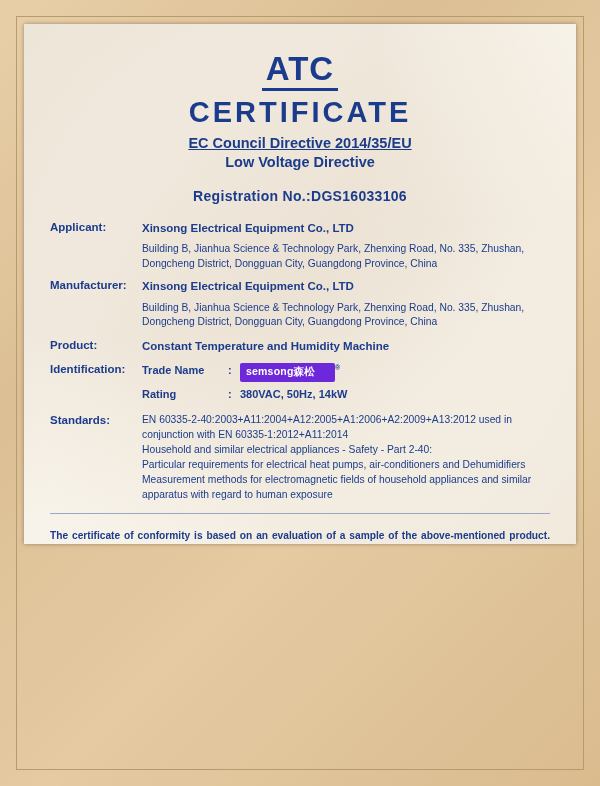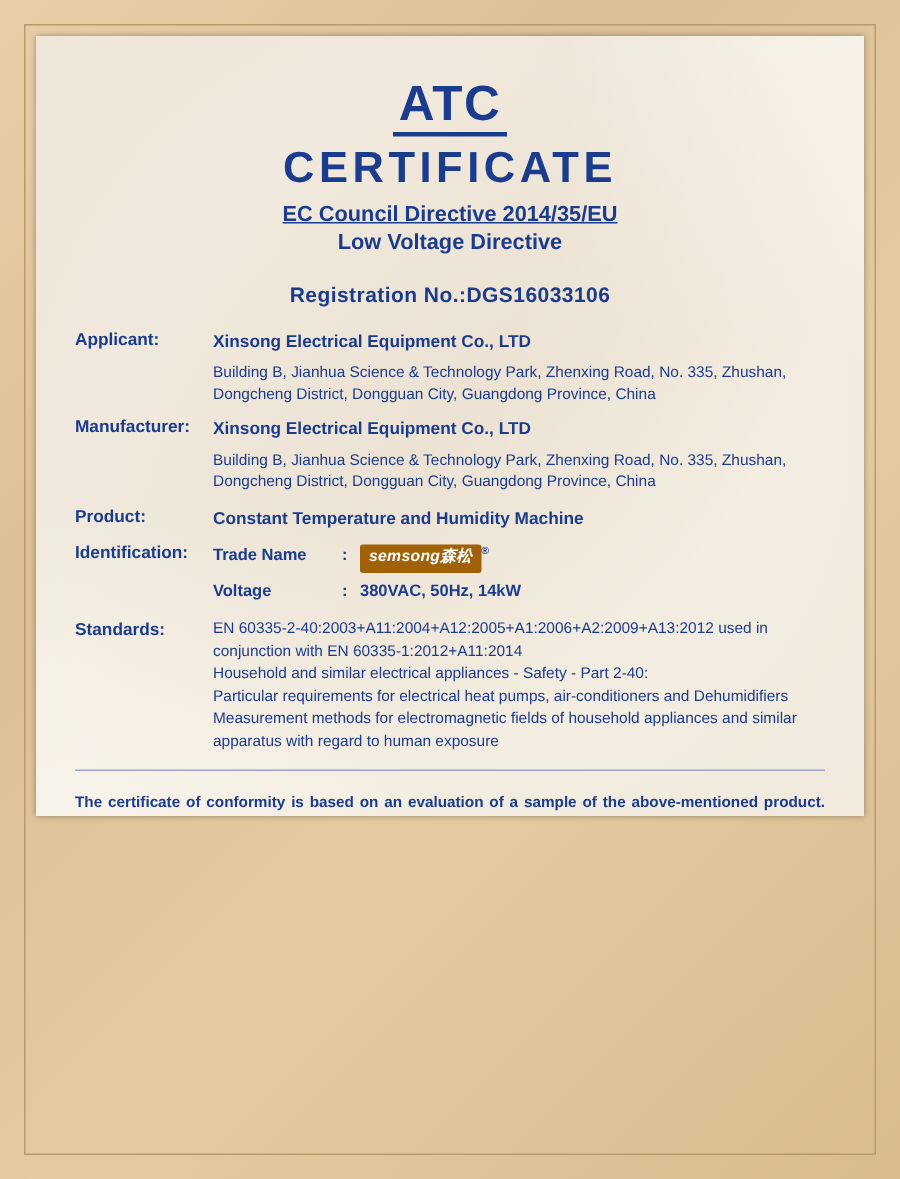--- a/index.html
+++ b/index.html
@@ -138,28 +138,27 @@
     color: #1b3c8c;
     padding: 1px 0 4px 0;
     vertical-align: top;
   }
   .ident-table td.k { width: 86px; font-weight: bold; }
   .ident-table td.c { width: 12px; font-weight: bold; }
   .ident-table td.v { font-weight: bold; }
 
   .semsong {
     display: inline-block;
-    background: #a16207;
+    background: #6d28d9;
     color: #fff;
     font-size: 10.5px;
     font-weight: bold;
-    padding: 1px 6px 2px 6px;
+    padding: 1px 20px 2px 6px;
     border-radius: 2px;
     letter-spacing: .2px;
-    font-style: italic;
   }
 
   .stds { font-size: 10.3px; line-height: 1.45; color: #1b3c8c; }
 
   
   .para {
     margin-top: 14px;
     font-size: 10.2px;
     font-weight: bold;
     line-height: 1.55;
@@ -308,21 +307,21 @@
             <table class="ident-table">
               <tbody>
               <tr>
                 <td class="k">Trade Name</td>
                 <td class="c">:</td>
                 <td class="v">
                   <span class="semsong"><span>semsong</span><span>森松</span></span><sup style="font-size:7px;">®</sup>
                 </td>
               </tr>
               <tr>
-                <td class="k">Voltage</td>
+                <td class="k">Rating</td>
                 <td class="c">:</td>
                 <td class="v">380VAC, 50Hz, 14kW</td>
               </tr>
             </tbody>
               </table>
           </div>
         </div>
 
         <div class="row" style="margin-top:2px;">
           <div class="lbl">Standards:</div>

